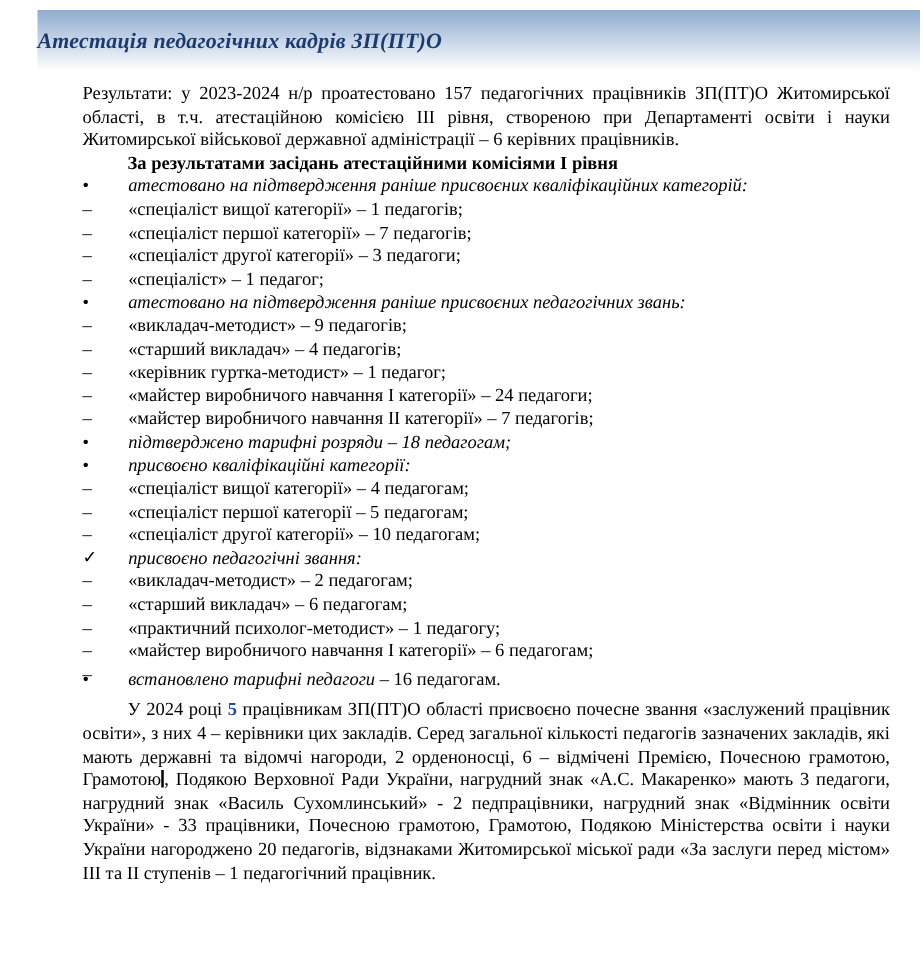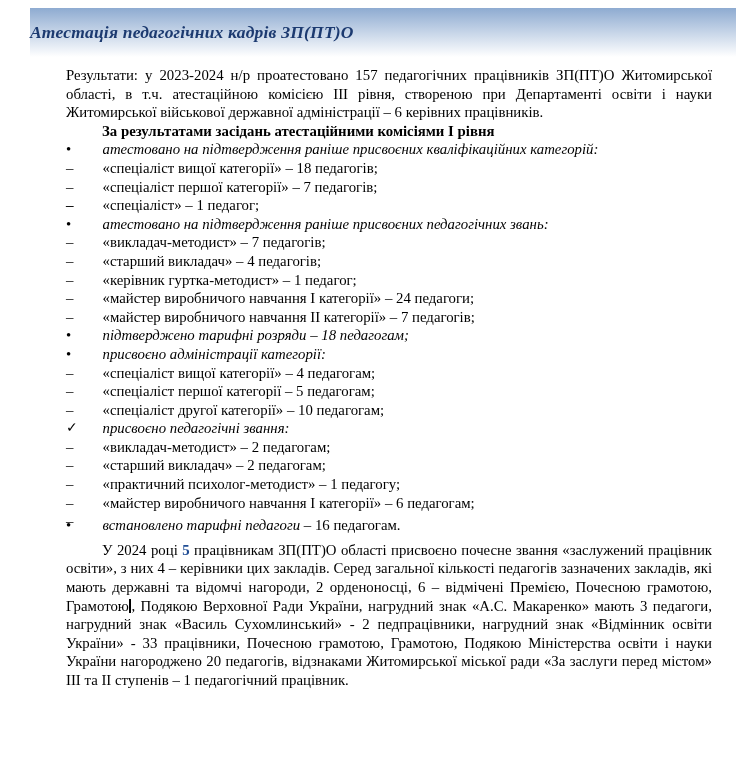--- a/index.html
+++ b/index.html
@@ -45,37 +45,37 @@
 
 <div class="header-banner" style="background: linear-gradient(rgb(142, 171, 209), rgb(255, 255, 255));">
   <span class="doc-title" style="color: rgb(28, 58, 112);">Атестація педагогічних кадрів ЗП(ПТ)О</span>
 </div>
 
 <div class="content">
   <p class="just">Результати: у 2023-2024 н/р проатестовано 157 педагогічних працівників ЗП(ПТ)О Житомирської області, в т.ч. атестаційною комісією ІІІ рівня, створеною при Департаменті освіти і науки Житомирської військової державної адміністрації – 6 керівних працівників.</p>
   <p class="indent">За результатами засідань атестаційними комісіями І рівня</p>
   <div id="attestation-list">
       <div class="li"><span class="marker">•</span><span><span class="it">атестовано на підтвердження раніше присвоєних кваліфікаційних категорій:</span></span></div>
-      <div class="li"><span class="marker">–</span><span><span>«спеціаліст вищої категорії» – 18 педагогів;</span></span></div>
+      <div class="li"><span class="marker">–</span><span><span>«спеціаліст вищої категорії» – 1 педагогів;</span></span></div>
       <div class="li"><span class="marker">–</span><span><span>«спеціаліст першої категорії» – 7 педагогів;</span></span></div>
-      <div class="li"><span class="marker">–</span></div>
+      <div class="li"><span class="marker">–</span><span><span>«спеціаліст другої категорії» – 3 педагоги;</span></span></div>
       <div class="li"><span class="marker">–</span><span><span>«спеціаліст» – 1 педагог;</span></span></div>
       <div class="li"><span class="marker">•</span><span><span class="it">атестовано на підтвердження раніше присвоєних педагогічних звань:</span></span></div>
-      <div class="li"><span class="marker">–</span><span><span>«викладач-методист» – 7 педагогів;</span></span></div>
+      <div class="li"><span class="marker">–</span><span><span>«викладач-методист» – 9 педагогів;</span></span></div>
       <div class="li"><span class="marker">–</span><span><span>«старший викладач» – 4 педагогів;</span></span></div>
       <div class="li"><span class="marker">–</span><span><span>«керівник гуртка-методист» – 1 педагог;</span></span></div>
       <div class="li"><span class="marker">–</span><span><span>«майстер виробничого навчання І категорії» – 24 педагоги;</span></span></div>
       <div class="li"><span class="marker">–</span><span><span>«майстер виробничого навчання ІІ категорії» – 7 педагогів;</span></span></div>
       <div class="li"><span class="marker">•</span><span><span class="it">підтверджено тарифні розряди – 18 педагогам;</span></span></div>
-      <div class="li"><span class="marker">•</span><span><span class="it">присвоєно адміністрації категорії:</span></span></div>
+      <div class="li"><span class="marker">•</span><span><span class="it">присвоєно кваліфікаційні категорії:</span></span></div>
       <div class="li"><span class="marker">–</span><span><span>«спеціаліст вищої категорії» – 4 педагогам;</span></span></div>
       <div class="li"><span class="marker">–</span><span><span>«спеціаліст першої категорії – 5 педагогам;</span></span></div>
       <div class="li"><span class="marker">–</span><span><span>«спеціаліст другої категорії» – 10 педагогам;</span></span></div>
       <div class="li"><span class="marker check">✓</span><span><span class="it">присвоєно педагогічні звання:</span></span></div>
       <div class="li"><span class="marker">–</span><span><span>«викладач-методист» – 2 педагогам;</span></span></div>
-      <div class="li"><span class="marker">–</span><span><span>«старший викладач» – 2 педагогам;</span></span></div>
+      <div class="li"><span class="marker">–</span><span><span>«старший викладач» – 6 педагогам;</span></span></div>
       <div class="li"><span class="marker">–</span><span><span>«практичний психолог-методист» – 1 педагогу;</span></span></div>
       <div class="li"><span class="marker">–</span><span><span>«майстер виробничого навчання І категорії» – 6 педагогам;</span></span></div>
       <div class="li"><span class="marker">–</span></div>
       <div class="li space-before"><span class="marker">•</span><span><span class="it">встановлено тарифні педагоги</span><span> – 16 педагогам.</span></span></div>
     </div>
   <p class="closing" id="closing-paragraph"><span>У 2024 році </span><span class="b accent">5</span><span> працівникам ЗП(ПТ)О області присвоєно почесне звання «заслужений працівник освіти», з них 4 – керівники цих закладів. Серед загальної кількості педагогів зазначених закладів, які мають державні та відомчі нагороди, 2 орденоносці, 6 – відмічені Премією, Почесною грамотою, Грамотою</span><span class="cursor"></span><span>, Подякою Верховної Ради України, нагрудний знак «А.С. Макаренко» мають 3 педагоги, нагрудний знак «Василь Сухомлинський» - 2 педпрацівники, нагрудний знак «Відмінник освіти України» - 33 працівники, Почесною грамотою, Грамотою, Подякою Міністерства освіти і науки України нагороджено 20 педагогів, відзнаками Житомирської міської ради «За заслуги перед містом» ІІІ та ІІ ступенів – 1 педагогічний працівник.</span></p>
 </div>
 
 </body></html>

